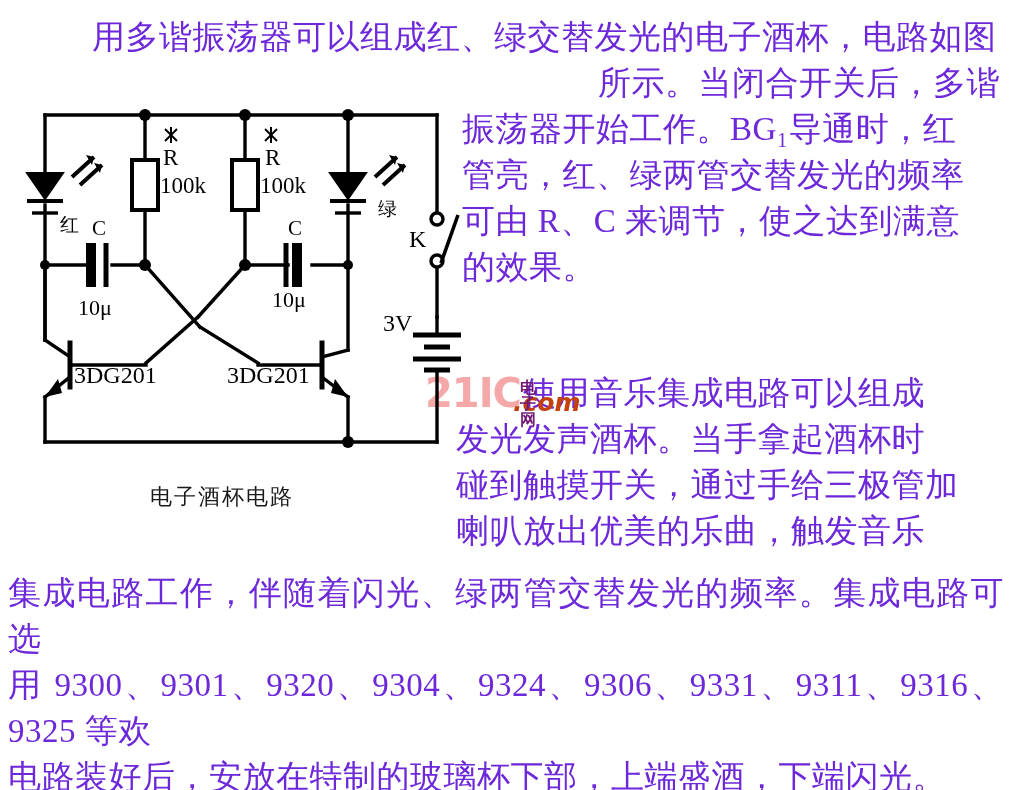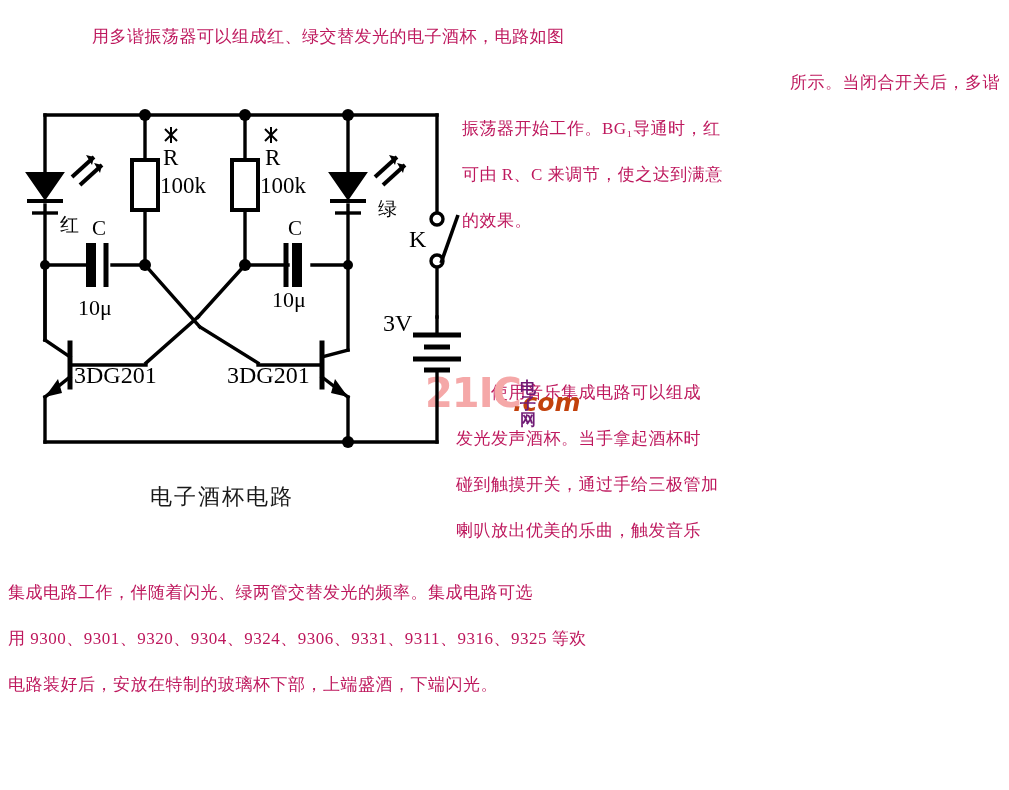--- a/index.html
+++ b/index.html
@@ -10,24 +10,24 @@
     font-family:"Liberation Serif","DejaVu Serif",serif;
     color:#000;
     position:relative;
     overflow:hidden;
   }
   .page{position:relative;width:1009px;height:790px;}
 
   
   .para{
     position:absolute;
-    font-size:17px;
+    font-size:33px;
     line-height:46px;
     letter-spacing:0.5px;
-    color:#be185d;
+    color:#6d28d9;
     text-align:justify;
     font-weight:500;
   }
   #intro-line1{
     left:92px; top:14px; width:905px;
     white-space:nowrap;
   }
   #intro-line2{
     left:460px; top:60px; width:540px;
     text-align:right;
@@ -107,20 +107,21 @@
 <body>
 
 <div class="page">
 
   <div class="para" id="intro-line1">用多谐振荡器可以组成红、绿交替发光的电子酒杯，电路如图</div>
 
   <div class="para" id="intro-line2">所示。当闭合开关后，多谐</div>
 
   <div class="para" id="right-col">
     <p>振荡器开始工作。BG₁导通时，红</p>
+    <p>管亮，红、绿两管交替发光的频率</p>
     <p>可由 R、C 来调节，使之达到满意</p>
     <p>的效果。</p>
   </div>
 
   <div class="para" id="right-col2">
     <p>　　使用音乐集成电路可以组成</p>
     <p>发光发声酒杯。当手拿起酒杯时</p>
     <p>碰到触摸开关，通过手给三极管加</p>
     <p>喇叭放出优美的乐曲，触发音乐</p>
   </div>

